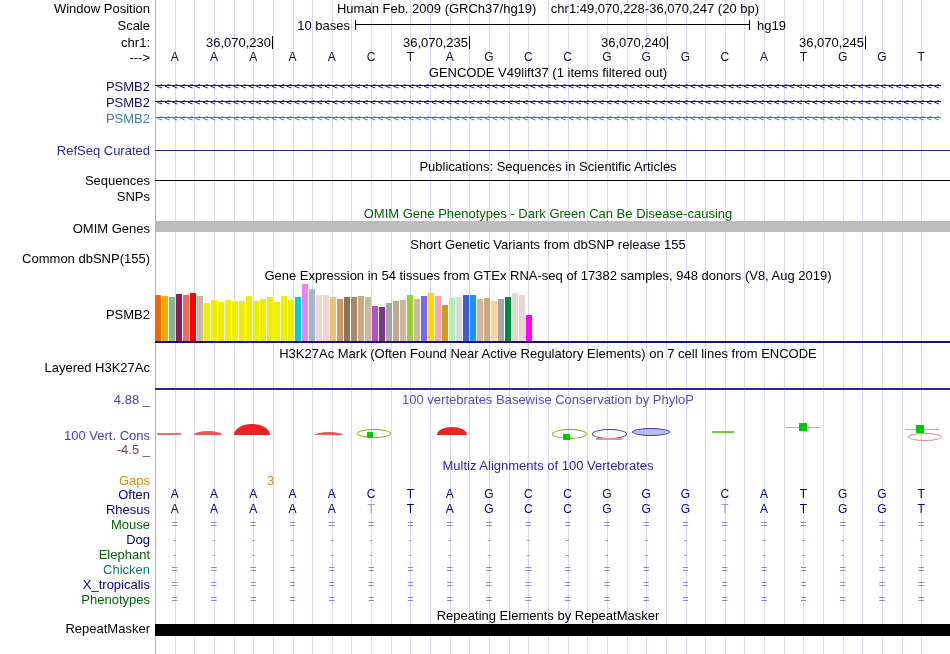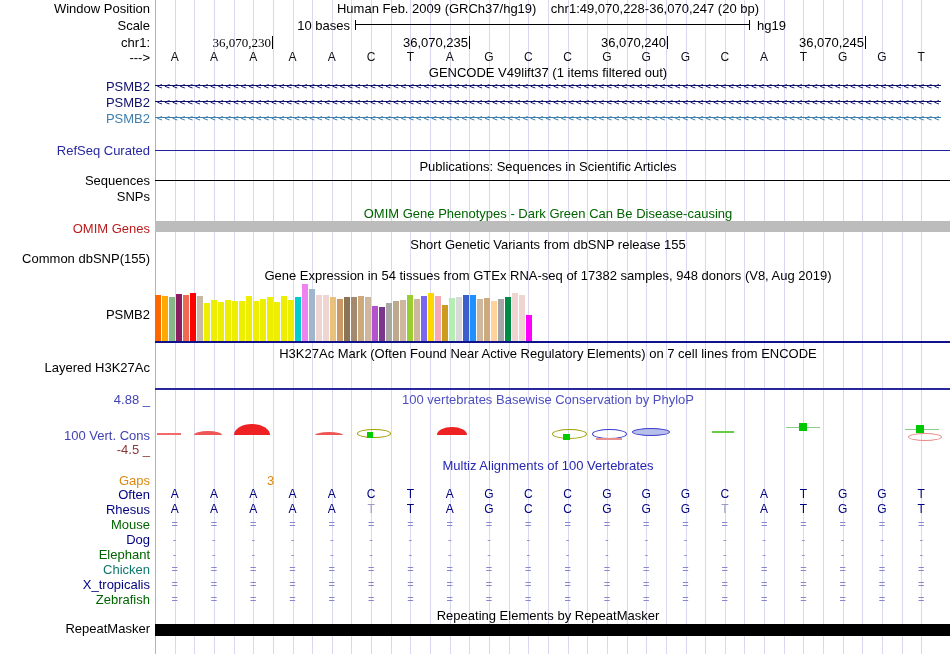--- a/index.html
+++ b/index.html
@@ -54,21 +54,21 @@
   <div class="lbl" style="top:19px">Scale</div>
   <div class="scale-text">10 bases</div>
   <div class="ruler">
       <div class="ruler-line"></div>
     </div>
   <div class="genome-tag">hg19</div>
 
   <div class="lbl" style="top:36px">chr1:</div>
   <div class="coords">
 
-  <span class="coord" style="right: 677px; font-family: Liberation Serif, serif;">36,070,230</span>
+  <span class="coord" style="right: 677px;">36,070,230</span>
       <span class="coord" style="right: 480px;">36,070,235</span>
       <span class="coord" style="right: 282px;">36,070,240</span>
       <span class="coord" style="right: 84px;">36,070,245</span>
     </div>
 
   <div class="lbl" style="top:51px">---&gt;</div>
   <div class="cellrow seq" style="top:51px">
 
   <span>A</span>
       <span>A</span>
@@ -111,21 +111,21 @@
 
   <div class="lbl" style="top: 144px; color: rgb(40, 40, 160);">RefSeq Curated</div>
   <div class="hline" style="top: 150px; height: 1px; background: rgb(34, 34, 155);"></div>
 
   <div class="title" style="top:160px">Publications: Sequences in Scientific Articles</div>
   <div class="lbl" style="top:174px">Sequences</div>
   <div class="hline" style="top:180px;height:1px;background:#000"></div>
   <div class="lbl" style="top:190px">SNPs</div>
 
   <div class="title" style="top: 207px; color: rgb(0, 100, 0);">OMIM Gene Phenotypes - Dark Green Can Be Disease-causing</div>
-  <div class="lbl" style="top: 222px; color: #b91c1c;">OMIM Genes</div>
+  <div class="lbl" style="top: 222px; color: #000000;">OMIM Genes</div>
   <div class="bar-block" style="top: 221px; height: 11px; background: rgb(188, 188, 188);"></div>
 
   <div class="title" style="top:238px">Short Genetic Variants from dbSNP release 155</div>
   <div class="lbl" style="top:252px">Common dbSNP(155)</div>
 
   <div class="title" style="top:269px">Gene Expression in 54 tissues from GTEx RNA-seq of 17382 samples, 948 donors (V8, Aug 2019)</div>
   <div class="lbl" style="top:308px">PSMB2</div>
   <div class="gtex-wrap">
 
   <div class="gtex-bar" style="height: 46px; background: rgb(255, 102, 0);"></div>
@@ -380,21 +380,21 @@
       <span>=</span>
       <span>=</span>
       <span>=</span>
       <span>=</span>
       <span>=</span>
       <span>=</span>
       <span>=</span>
       <span>=</span>
       <span>=</span>
     </div>
-  <div class="lbl" style="top: 593px; color: rgb(0, 100, 0);">Zebrafish</div>
+  <div class="lbl" style="top: 593px; color: rgb(0, 100, 0);">Phenotypes</div>
   <div class="cellrow symbols" style="top:593px">
 
   <span>=</span>
       <span>=</span>
       <span>=</span>
       <span>=</span>
       <span>=</span>
       <span>=</span>
       <span>=</span>
       <span>=</span>

